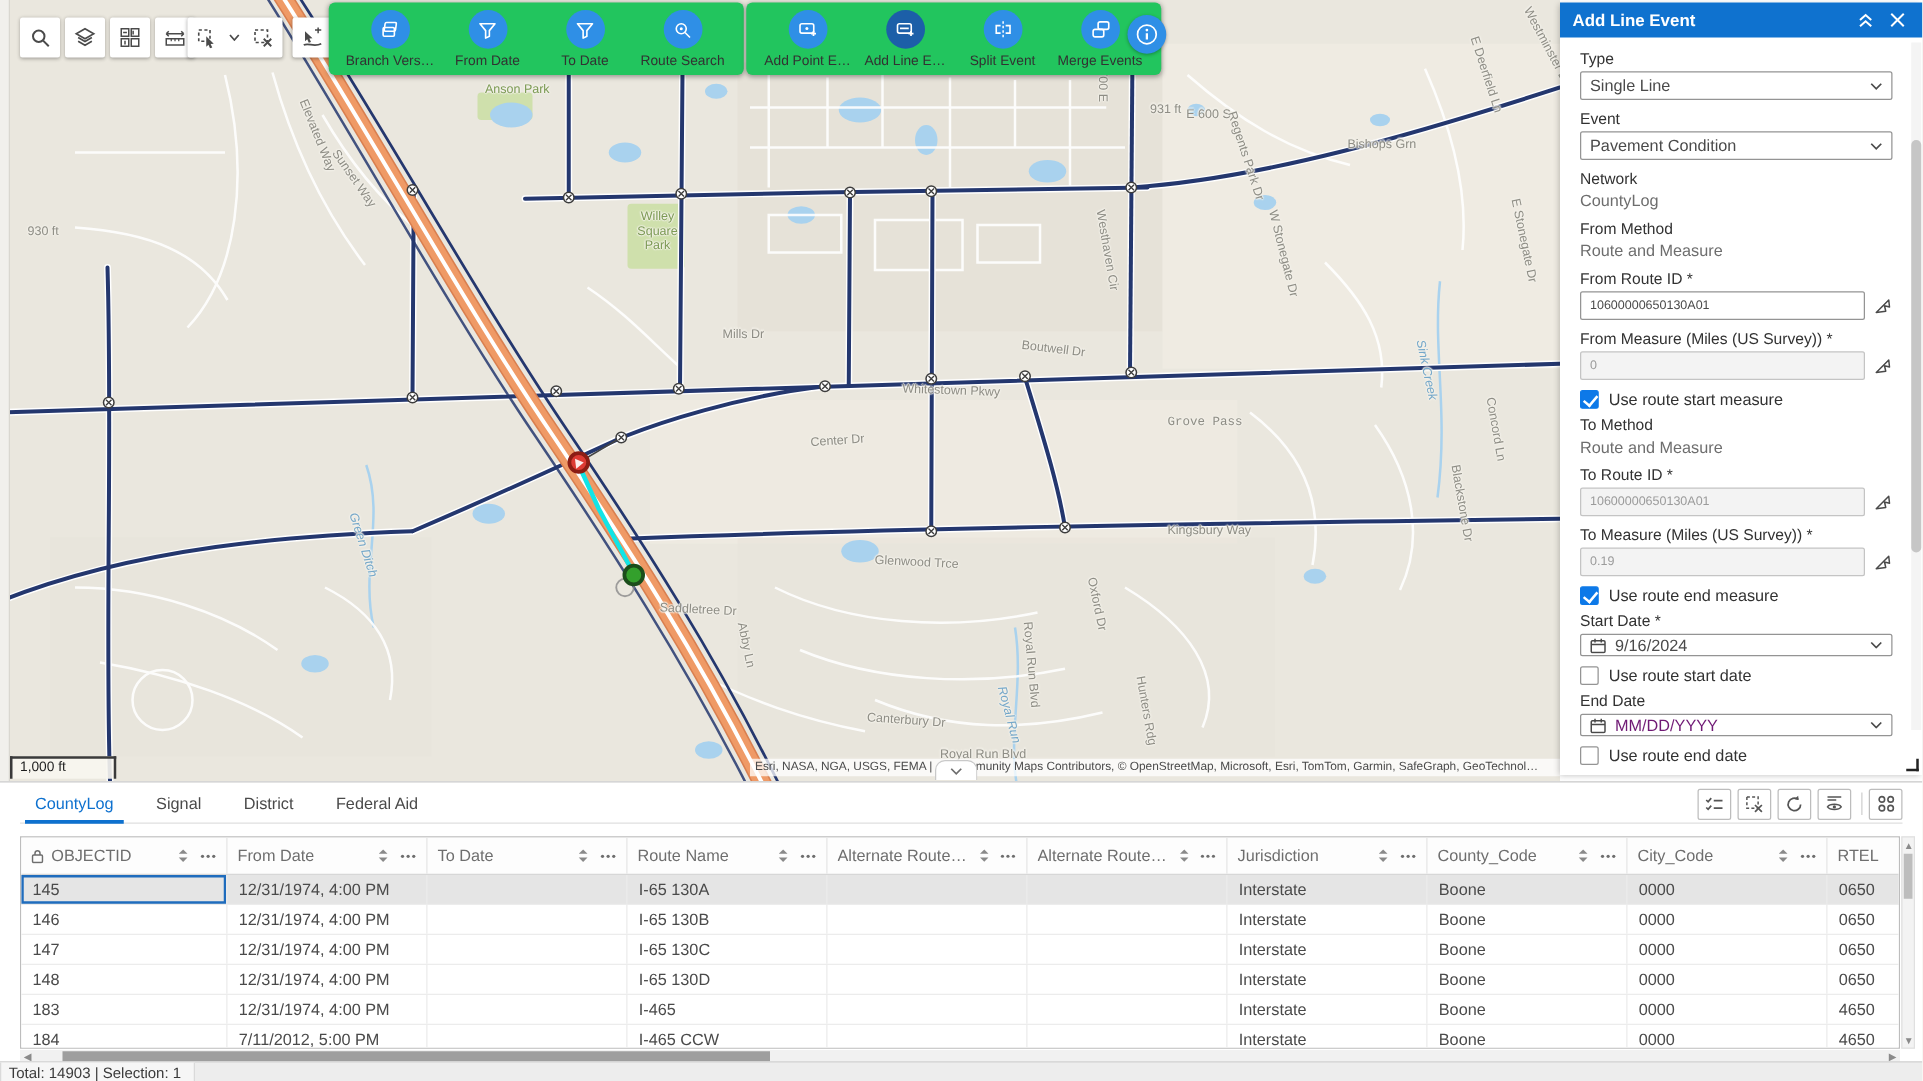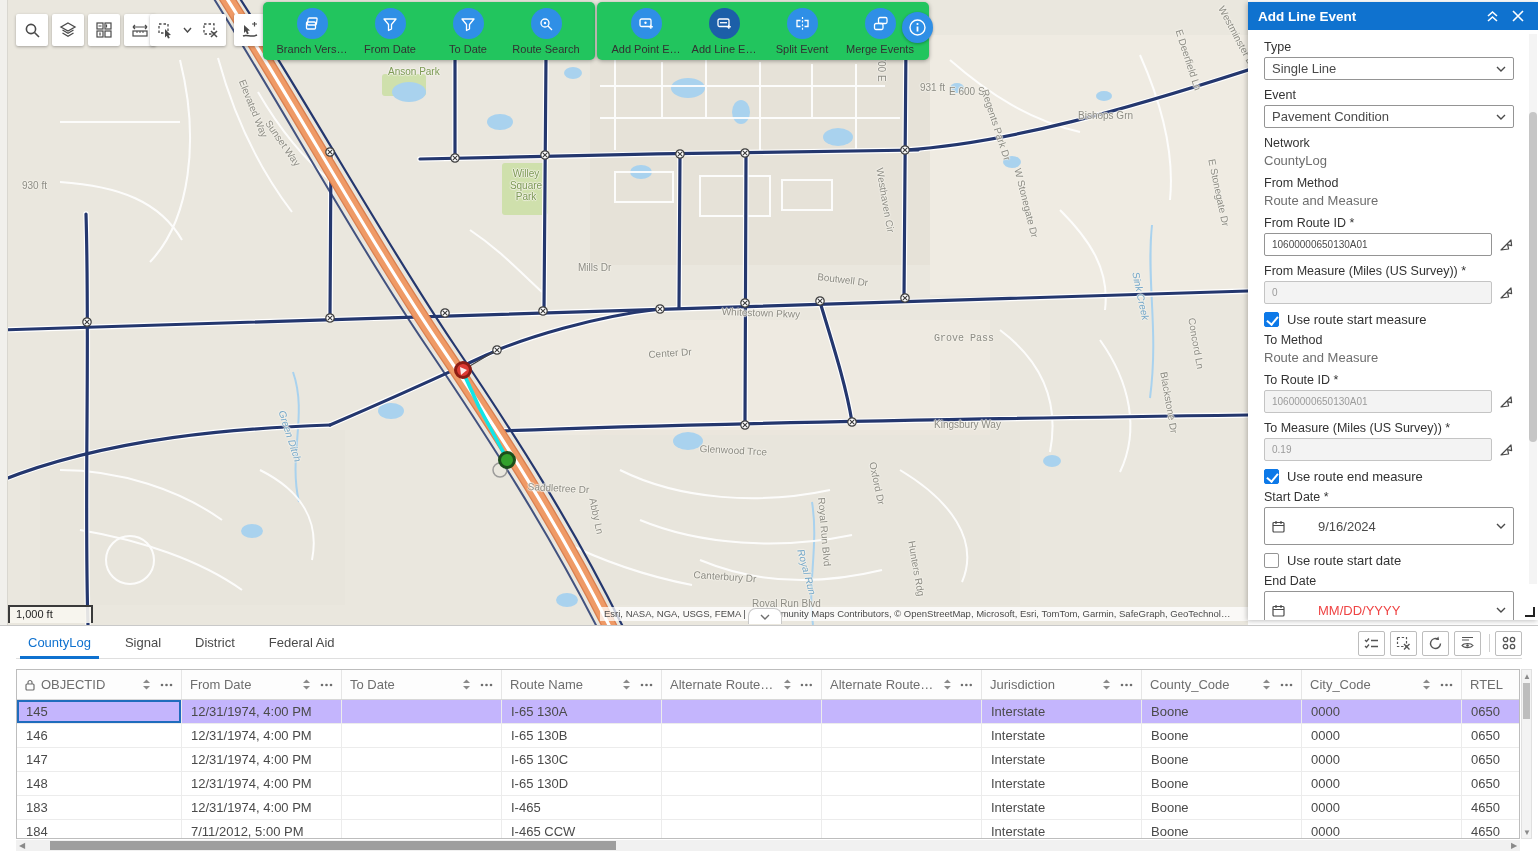--- a/index.html
+++ b/index.html
@@ -56,24 +56,24 @@
   .inp-row { display:flex; align-items:center; }
   .inp { height:23px; flex:1; border:1px solid #949494; border-radius:2px; display:flex; align-items:center; padding:0 7px;
          font-size:10px; color:#4a4a4a; background:#fff;}
   .inp.dis { background:#f3f3f3; border-color:#c4c4c4; color:#9b9b9b; }
   .pick { margin-left:7px; cursor:pointer; display:flex; }
   .cb-row { display:flex; align-items:center; margin:8px 0 6px; }
   .cb { width:15px; height:15px; border:1px solid #949494; border-radius:2px; background:#fff; margin-right:8px; position:relative; cursor:pointer;}
   .cb.on { background:#0d79e8; border-color:#0d79e8; }
   .cb.on::after { content:""; position:absolute; left:4px; top:1px; width:5px; height:9px; border:solid #fff; border-width:0 2px 2px 0; transform:rotate(40deg); }
   .cb-label { font-size:13px; color:#323232; }
-  .datebox { height:38px; border:1px solid #949494; border-radius:2px; display:flex; align-items:center; padding:0 7px;
-             font-size:13px; color:#4a4a4a; background:#fff; cursor:pointer;gap:26px;}
+  .datebox { height:18px; border:1px solid #949494; border-radius:2px; display:flex; align-items:center; padding:0 7px;
+             font-size:13px; color:#4a4a4a; background:#fff; cursor:pointer;}
   .datebox .txt { margin-left:7px; flex:1; }
-  .datebox .ph { color:#ef4444; }
+  .datebox .ph { color:#701a75; }
   .p-scroll { position:absolute; right:1px; top:32px; width:8px; height:550px; background:#f4f4f4; }
   .p-thumb { position:absolute; left:0; top:78px; width:8px; height:330px; background:#c6c6c6; border-radius:4px; cursor:pointer;}
   .p-resize { position:absolute; right:3px; bottom:3px; width:10px; height:10px; border-right:2px solid #222; border-bottom:2px solid #222; cursor:nwse-resize;}
 
   
   .bottom { position:absolute; left:0; top:625px; width:1538px; height:240px; background:#fff; border-top:1px solid #c9c9c9; z-index:8;}
   .tabsrow { position:absolute; left:16px; right:16px; top:2px; height:31px; display:flex; align-items:center; border-bottom:1px solid #dfdfdf;}
   .tab { font-size:13px; color:#4a4a4a; padding:7px 12px 8px; cursor:pointer; position:relative; margin-right:10px;}
   .tab.active { color:#0e71cf; }
   .tab.active::after { content:""; position:absolute; left:4px; right:4px; bottom:-1px; height:3px; background:#0e71cf; }
@@ -81,21 +81,21 @@
   .ti-btn { width:27px; height:25px; border:1px solid #bdbdbd; border-radius:2px; background:#fff; display:flex;
             align-items:center; justify-content:center; margin-left:5px; cursor:pointer;}
   .ti-div { width:1px; height:18px; background:#d0d0d0; margin-left:8px; }
 
   .grid-clip { position:absolute; left:16px; top:43px; width:1504px; height:170px; overflow:hidden; border:1px solid #bdbdbd; background:#fff;}
   .g-header { display:flex; height:30px; background:#fdfdfd; border-bottom:1px solid #d7d7d7; }
   .g-hcell { display:flex; align-items:center; padding:0 8px; border-right:1px solid #e6e6e6; color:#6e6e6e; font-size:13px; cursor:pointer;}
   .g-hcell .lbl { overflow:hidden; white-space:nowrap; text-overflow:ellipsis; }
   .g-hcell .hsp { flex:1; }
   .g-row { display:flex; height:24px; border-bottom:1px solid #ececec; background:#fff; cursor:pointer;}
-  .g-row.selected { background:#c4b5fd; }
+  .g-row.selected { background:#e5e5e5; }
   .g-cell { display:flex; align-items:center; padding:0 9px; border-right:1px solid #ececec; font-size:13px; color:#4a4a4a;
             white-space:nowrap; overflow:hidden;}
   .g-cell.focus { box-shadow:inset 0 0 0 2px #1f6cbd; }
   .hscroll { position:absolute; left:16px; top:214px; width:1504px; height:11px; background:#f1f1f1; }
   .hthumb { position:absolute; left:34px; top:1px; width:566px; height:9px; background:#9e9e9e; cursor:pointer;}
   .harrow { position:absolute; top:0; width:12px; height:11px; display:flex; align-items:center; justify-content:center; color:#8a8a8a; font-size:8px; cursor:pointer;}
   .vscroll { position:absolute; left:1521px; top:43px; width:11px; height:170px; background:#f3f3f3; border:1px solid #e0e0e0;}
   .vthumb { position:absolute; left:1px; top:30px; width:7px; height:36px; background:#bdbdbd; cursor:pointer;}
   .varrow { position:absolute; left:0; width:10px; height:12px; display:flex; align-items:center; justify-content:center; color:#8a8a8a; font-size:8px; cursor:pointer;}
   .statusbar { position:absolute; left:0; top:223px; width:1538px; height:17px; background:#ededed; border-top:1px solid #d2d2d2;
@@ -826,14 +826,17 @@
       <div class="varrow" style="bottom:0">▼</div>
     </div>
     <div class="vthumb" style="left:1523px; top:57px; position:absolute;"></div>
 
     <div class="hscroll">
       <div class="harrow" style="left:0">◀</div>
       <div class="hthumb"></div>
       <div class="harrow" style="right:0">▶</div>
     </div>
 
+    <div class="statusbar">
+      <div class="status-chip">Total: 14903 | Selection: 1</div>
+    </div>
   </div>
 </div>
 
 </body></html>

